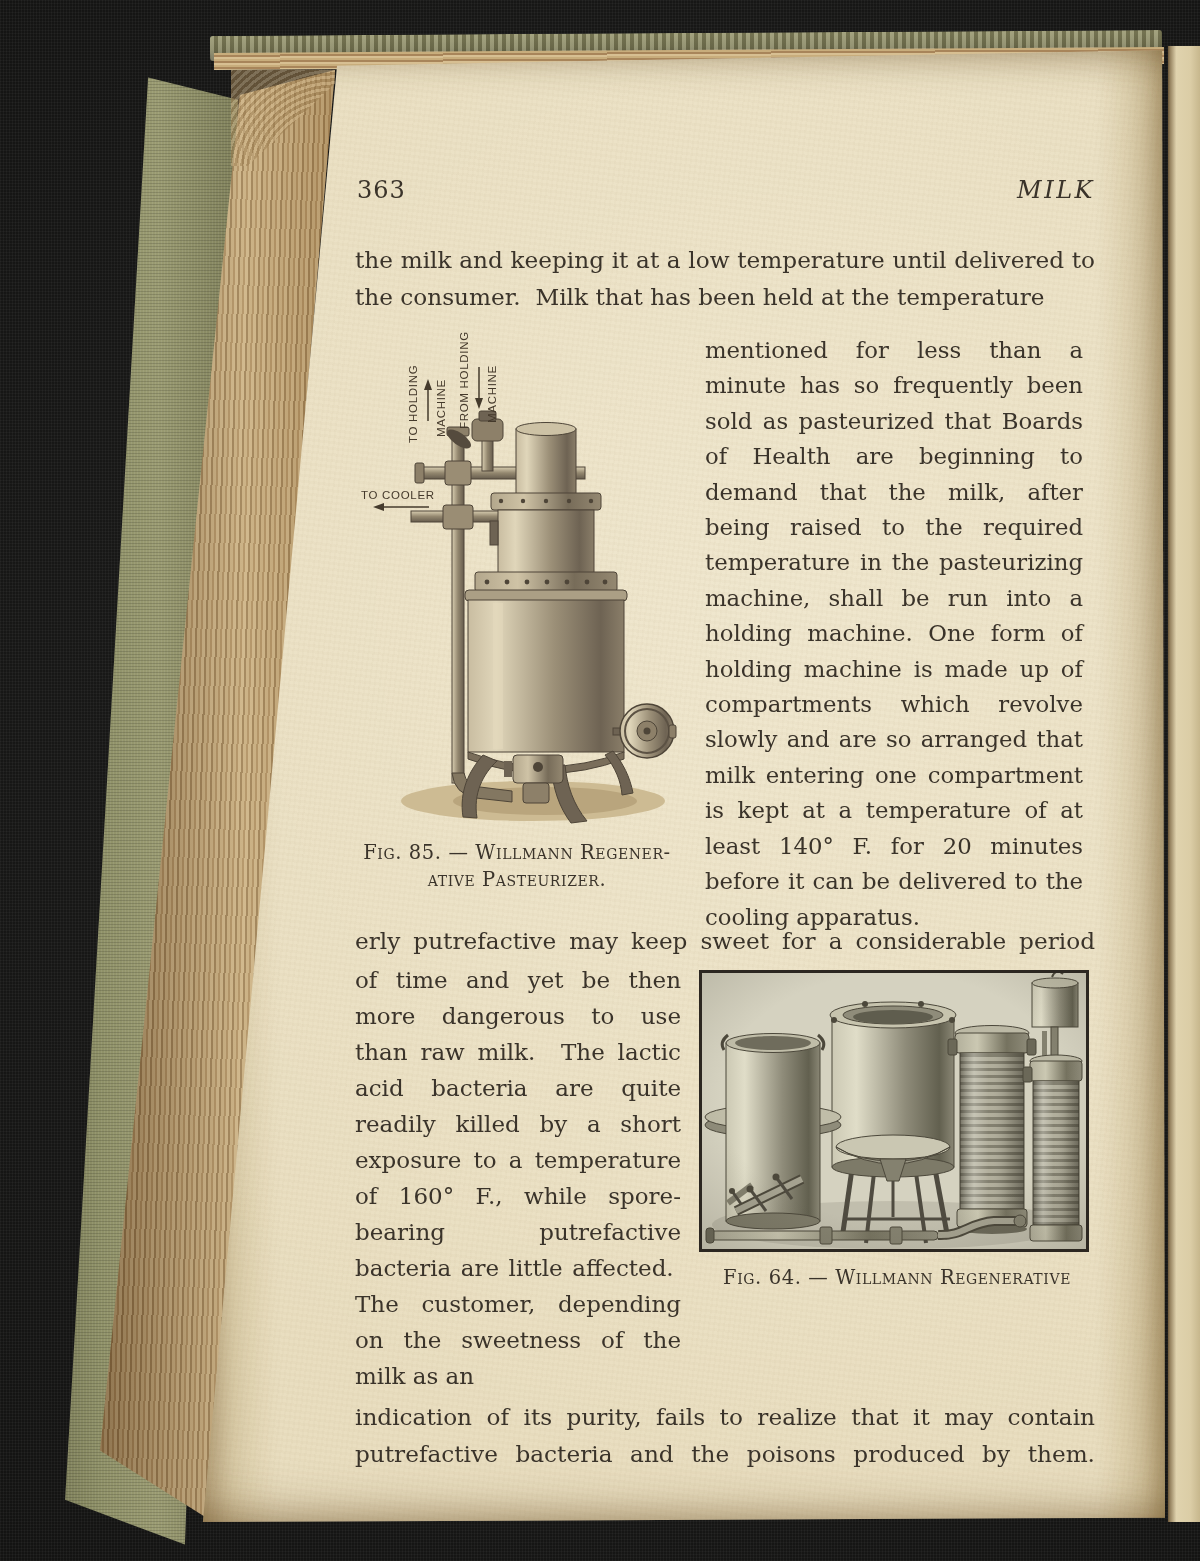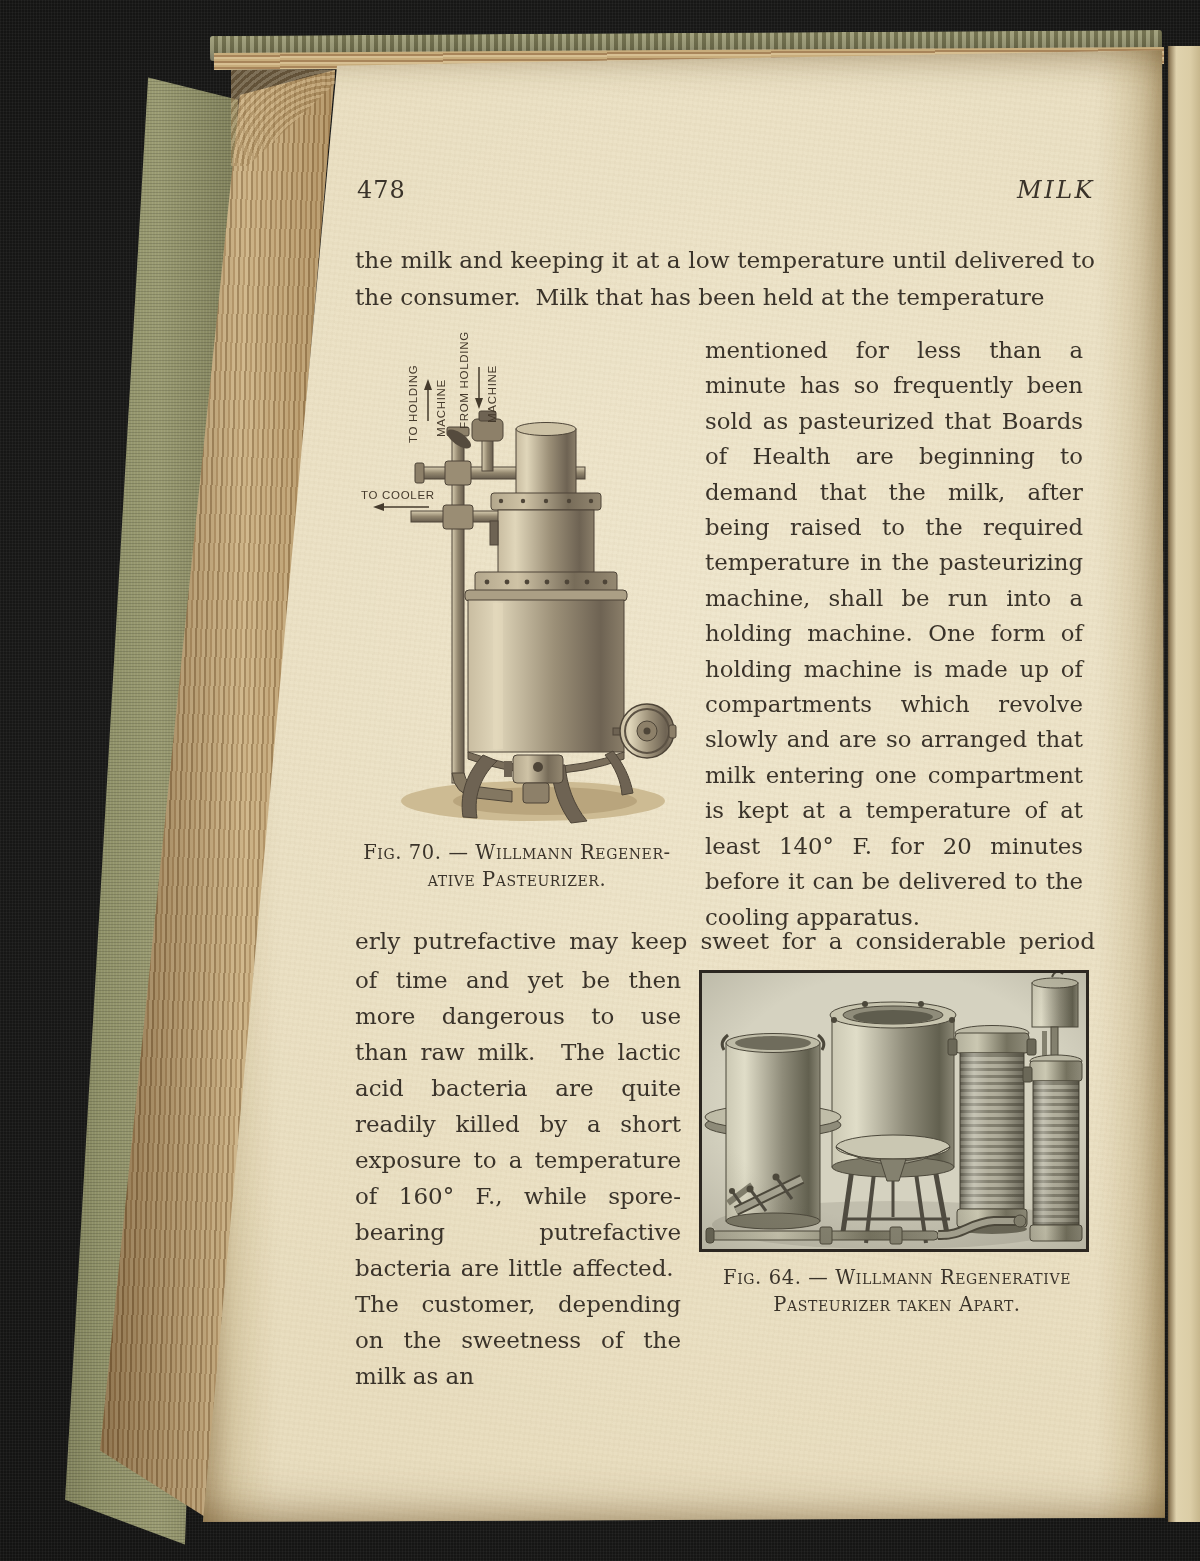--- a/index.html
+++ b/index.html
@@ -92,21 +92,21 @@
   <div class="cover-band"></div>
   <div class="headband"></div>
   <div class="top-edges"></div>
   <div class="page-stack"></div>
   <div class="corner-fan"></div>
 
   <div class="page">
     <div class="content">
 
       <div class="header-row">
-        <span class="pagenum">478</span>
+        <span class="pagenum">363</span>
         <span class="running-title">MILK</span>
       </div>
 
       <p class="intro">the milk and keeping it at a low temperature until delivered to the consumer.&nbsp; Milk that has been held at the temperature</p>
 
       <div class="rowC">
         <figure class="figcol">
           <svg width="322" height="510" viewBox="0 0 322 510">
             <defs>
               <linearGradient id="g85a" x1="0" y1="0" x2="1" y2="0">
@@ -189,21 +189,21 @@
             <text class="lbl" transform="translate(90 116) rotate(-90)">MACHINE</text>
             <text class="lbl" transform="translate(113 108) rotate(-90)">FROM HOLDING</text>
             <line x1="124" y1="46" x2="124" y2="80" stroke="#453b2d" stroke-width="1.5"></line>
             <polygon points="120,77 124,88 128,77" fill="#453b2d"></polygon>
             <text class="lbl" transform="translate(141 102) rotate(-90)">MACHINE</text>
             <text class="lbl" x="6" y="178">TO COOLER</text>
             <line x1="74" y1="186" x2="26" y2="186" stroke="#453b2d" stroke-width="1.5"></line>
             <polygon points="29,182 18,186 29,190" fill="#453b2d"></polygon>
           </svg>
           <figcaption class="fig85cap">
-            <span class="cl">Fig. 70. — Willmann Regener-</span>
+            <span class="cl">Fig. 85. — Willmann Regener-</span>
             <span class="cl">ative Pasteurizer.</span>
           </figcaption>
         </figure>
         <div class="rcol">
           <p>mentioned for less than a minute has so frequently been sold as pasteurized that Boards of Health are beginning to demand that the milk, after being raised to the required temperature in the pasteurizing machine, shall be run into a holding machine. One form of holding machine is made up of compartments which revolve slowly and are so arranged that milk entering one compartment is kept at a temperature of at least 140° F. for 20 minutes before it can be delivered to the cooling apparatus.</p>
         </div>
       </div>
 
       <p class="bridge">erly putrefactive may keep sweet for a considerable period</p>
 
@@ -308,23 +308,23 @@
               <line x1="34" y1="238" x2="100" y2="206" stroke="#a5a290" stroke-width="6"></line>
               <line x1="48" y1="216" x2="64" y2="238" stroke="#4f4b40" stroke-width="3"></line>
               <circle cx="48" cy="216" r="3.5" fill="#4c483b"></circle>
               <line x1="74" y1="204" x2="90" y2="226" stroke="#4f4b40" stroke-width="3"></line>
               <circle cx="74" cy="204" r="3.5" fill="#4c483b"></circle>
               <rect width="384" height="276" fill="url(#vg86)"></rect>
             </svg>
           </div>
           <figcaption class="fig86cap">
             <span class="cl">Fig. 64. — Willmann Regenerative</span>
-            <span class="cl">Pasteurizer taken Apart.</span>
           </figcaption>
         </figure>
       </div>
 
+      <p class="closing">indication of its purity, fails to realize that it may contain putrefactive bacteria and the poisons produced by them.</p>
 
     </div>
   </div>
 
   <div class="right-strip"></div>
 </div>
 
 </body></html>

